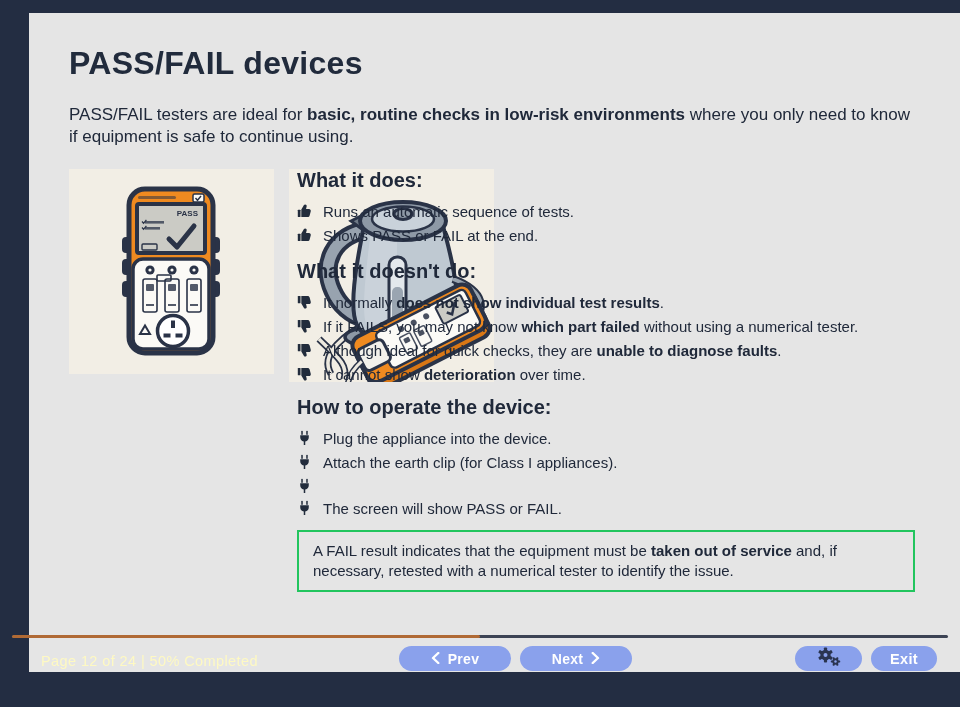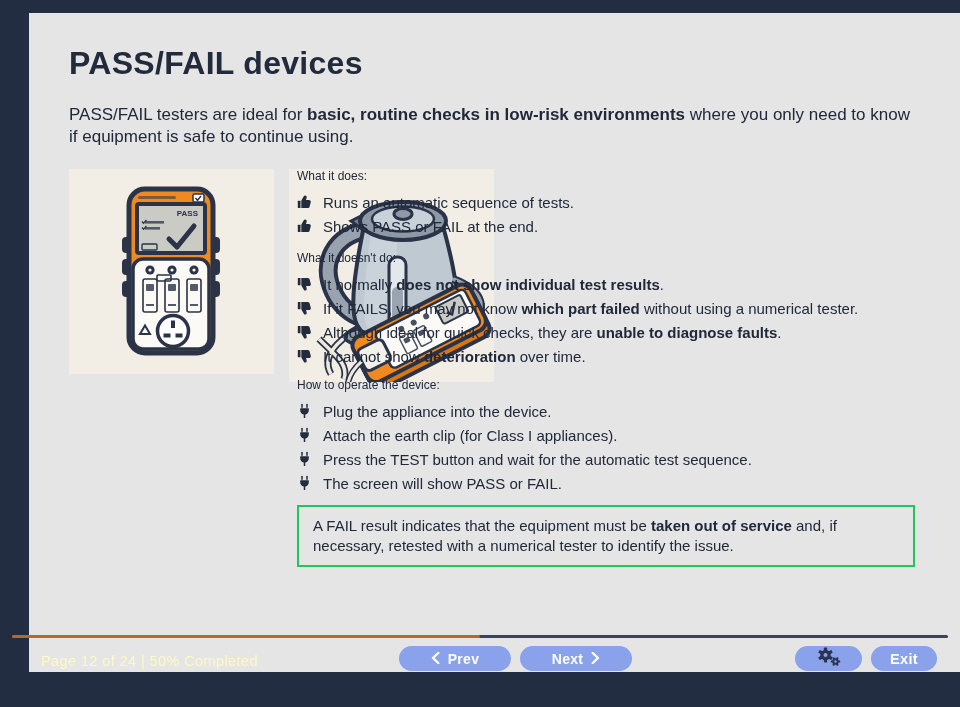--- a/index.html
+++ b/index.html
@@ -20,21 +20,21 @@
   }
   .intro { font-size:17px; line-height:22px; color:#20293A; margin-bottom:21px; max-width:860px; }
   .intro b, .bullet-text b, .callout-text b { font-weight:700; }
   .content-row { display:flex; gap:23px; align-items:flex-start; }
   .left-col { width:205px; flex:0 0 205px; display:flex; flex-direction:row; gap:15px; }
   .tile { width:205px; background:#F2EEE5; }
   .tile-1 { height:205px; }
   .tile-2 { height:213px; }
   .tile svg { display:block; }
   .right-col { flex:1; min-width:0; }
-  .sec-heading { font-size:12px; font-weight:400; color:#20293A; margin-bottom:9px; }
+  .sec-heading { font-size:20px; font-weight:700; color:#20293A; margin-bottom:9px; }
   .sec-heading.mt1 { margin-top:14px; }
   .sec-heading.mt2 { margin-top:11px; }
   ul.bullets { list-style:none; }
   ul.bullets li { display:flex; gap:10px; margin-bottom:3px; }
   .bullet-icon { flex:0 0 16px; width:16px; margin-top:2px; }
   .bullet-icon svg { display:block; }
   .bullet-text { font-size:15px; line-height:21px; color:#20293A; }
   .callout {
     margin-top:11px; margin-right:8px;
     border:2px solid #22c55e; padding:9px 14px;
@@ -277,21 +277,20 @@
           <span class="bullet-text"><span>Attach the earth clip (for Class I appliances).</span><b></b><span></span></span>
         </li>
         <li>
           <span class="bullet-icon">
             <svg width="15" height="17" viewBox="0 0 20 22" fill="#222C3C">
                 <rect x="5.7" y="0.8" width="2" height="5.5" rx="1"></rect>
                 <rect x="12.3" y="0.8" width="2" height="5.5" rx="1"></rect>
                 <path d="M4.3 6.5h11.4v2.9a5.7 5.7 0 0 1-4.7 5.6v4.6H9v-4.6a5.7 5.7 0 0 1-4.7-5.6z"></path>
               </svg>
           </span>
-          <span class="bullet-text"><span>Press the TEST button and wait for the automatic test sequence.</span><b></b><span></span></span>
         </li>
         <li>
           <span class="bullet-icon">
             <svg width="15" height="17" viewBox="0 0 20 22" fill="#222C3C">
                 <rect x="5.7" y="0.8" width="2" height="5.5" rx="1"></rect>
                 <rect x="12.3" y="0.8" width="2" height="5.5" rx="1"></rect>
                 <path d="M4.3 6.5h11.4v2.9a5.7 5.7 0 0 1-4.7 5.6v4.6H9v-4.6a5.7 5.7 0 0 1-4.7-5.6z"></path>
               </svg>
           </span>
           <span class="bullet-text"><span>The screen will show PASS or FAIL.</span><b></b><span></span></span>

